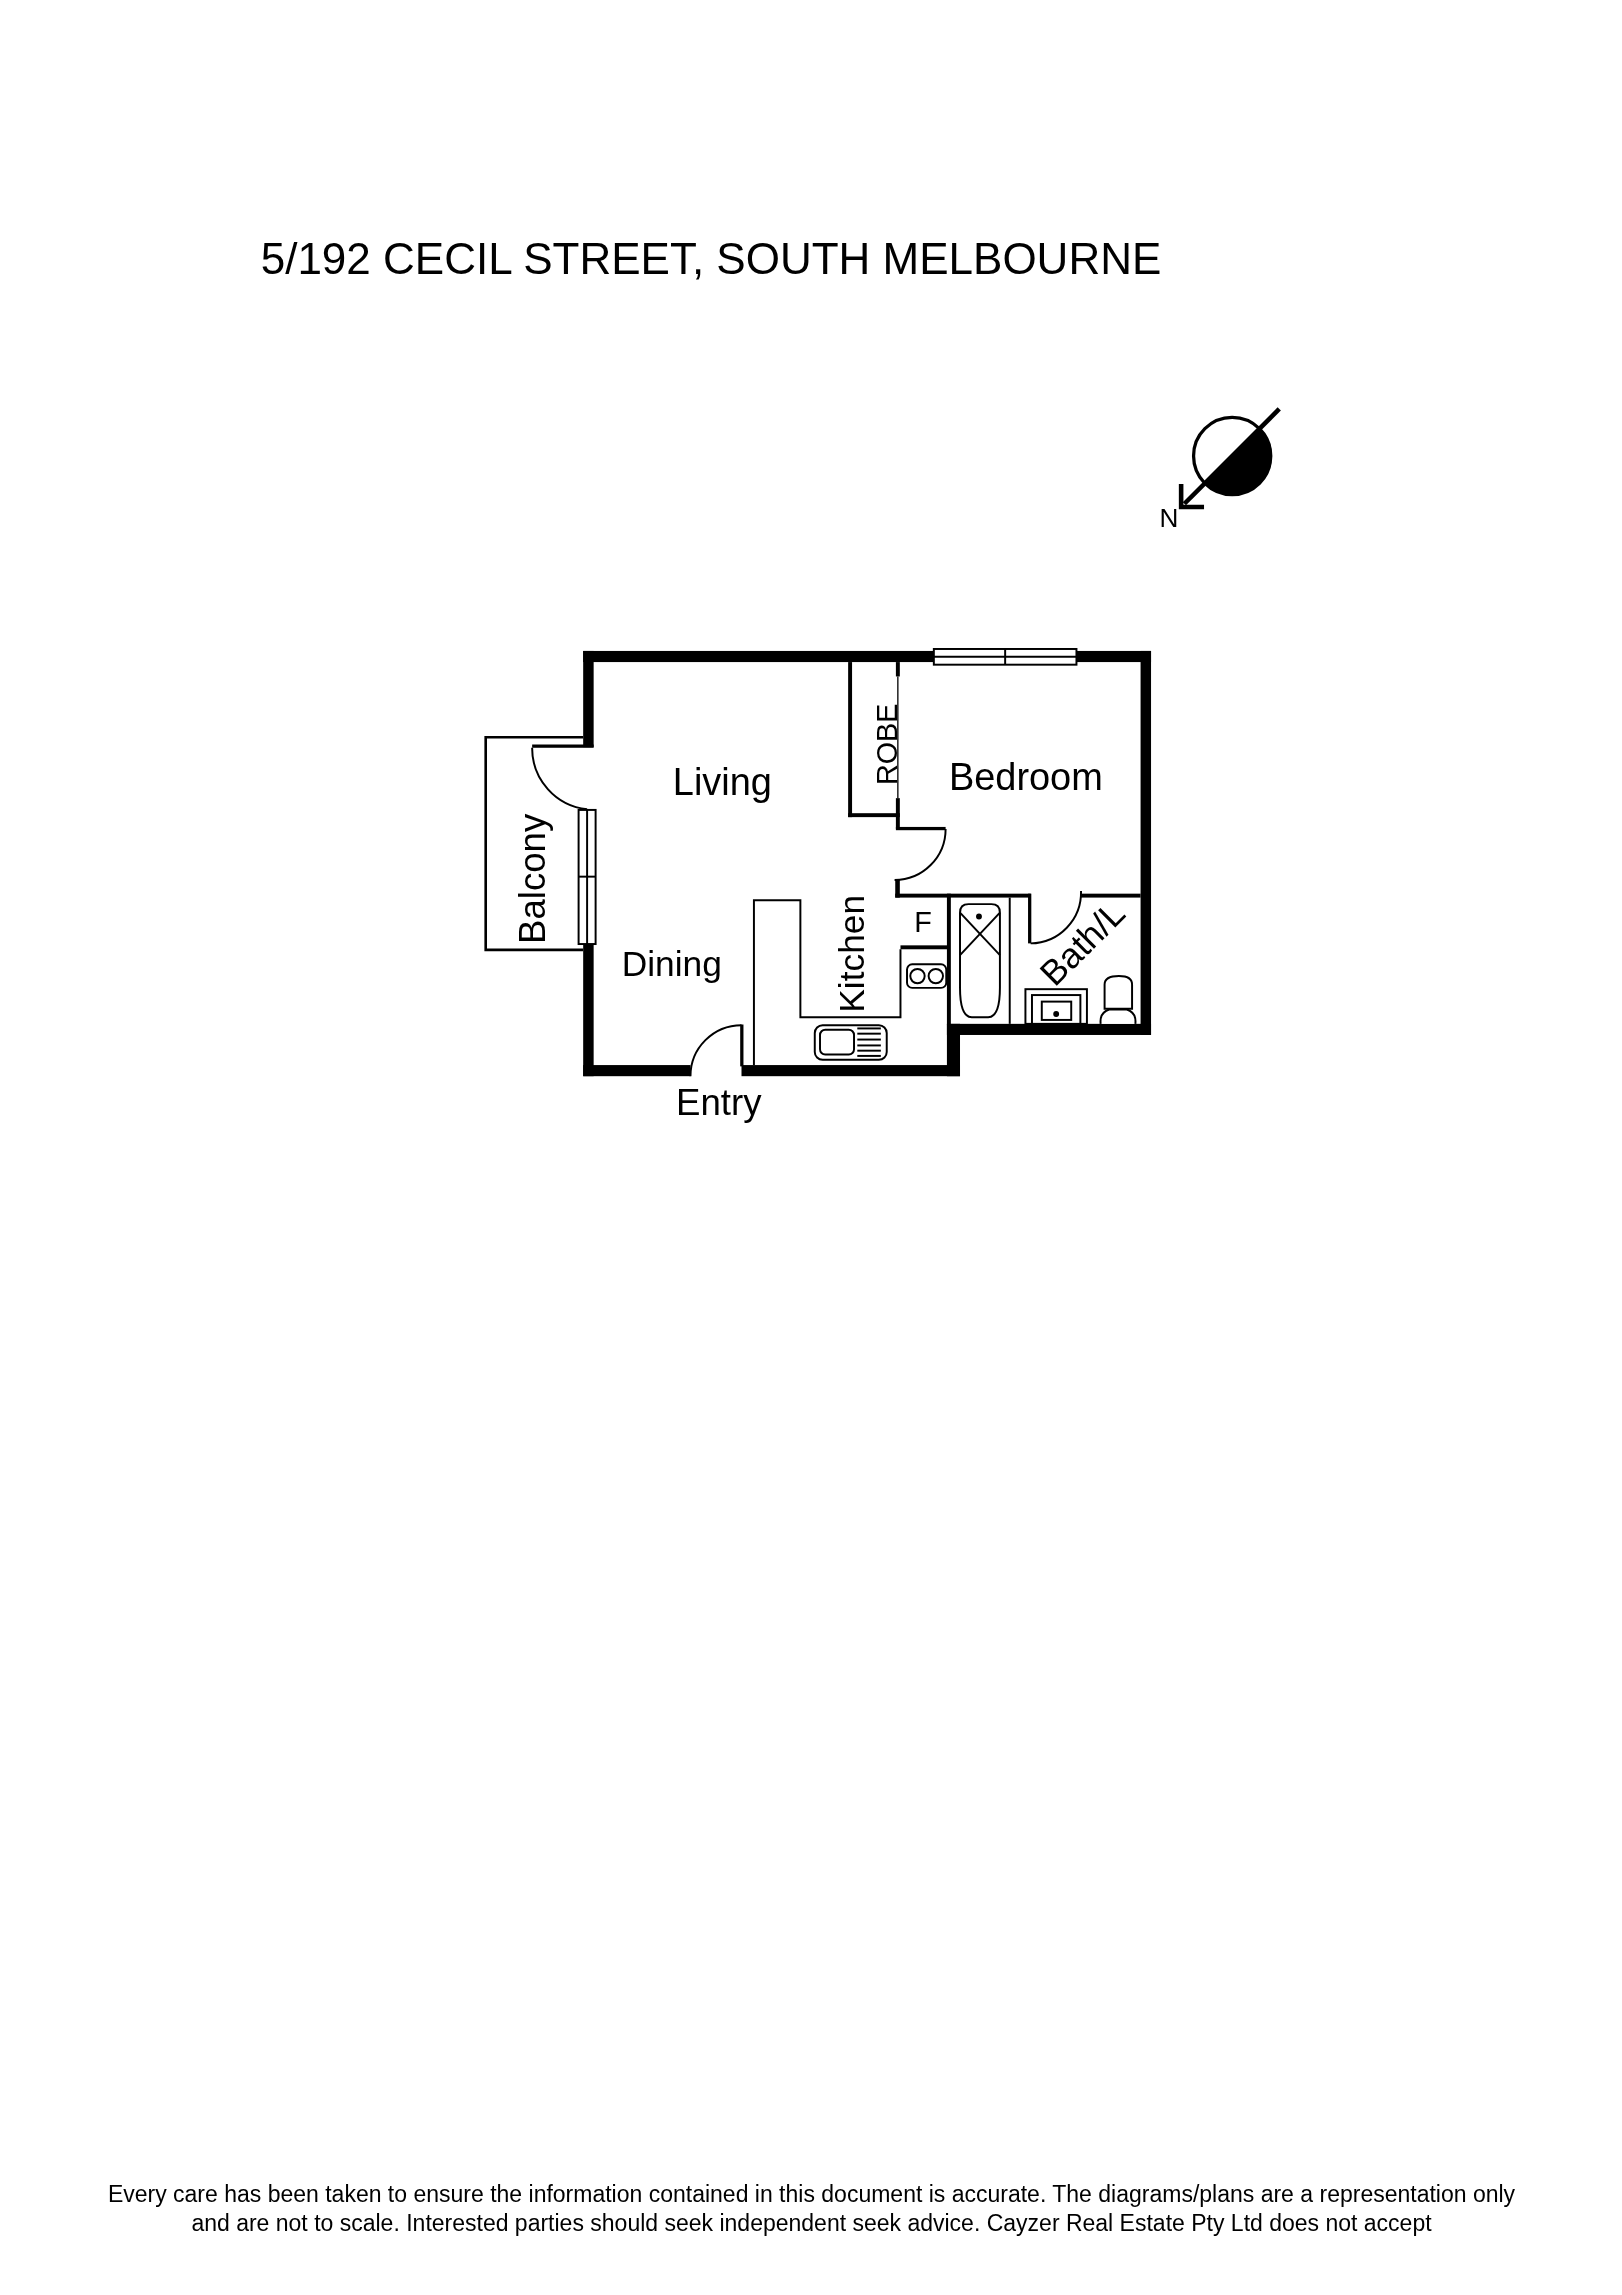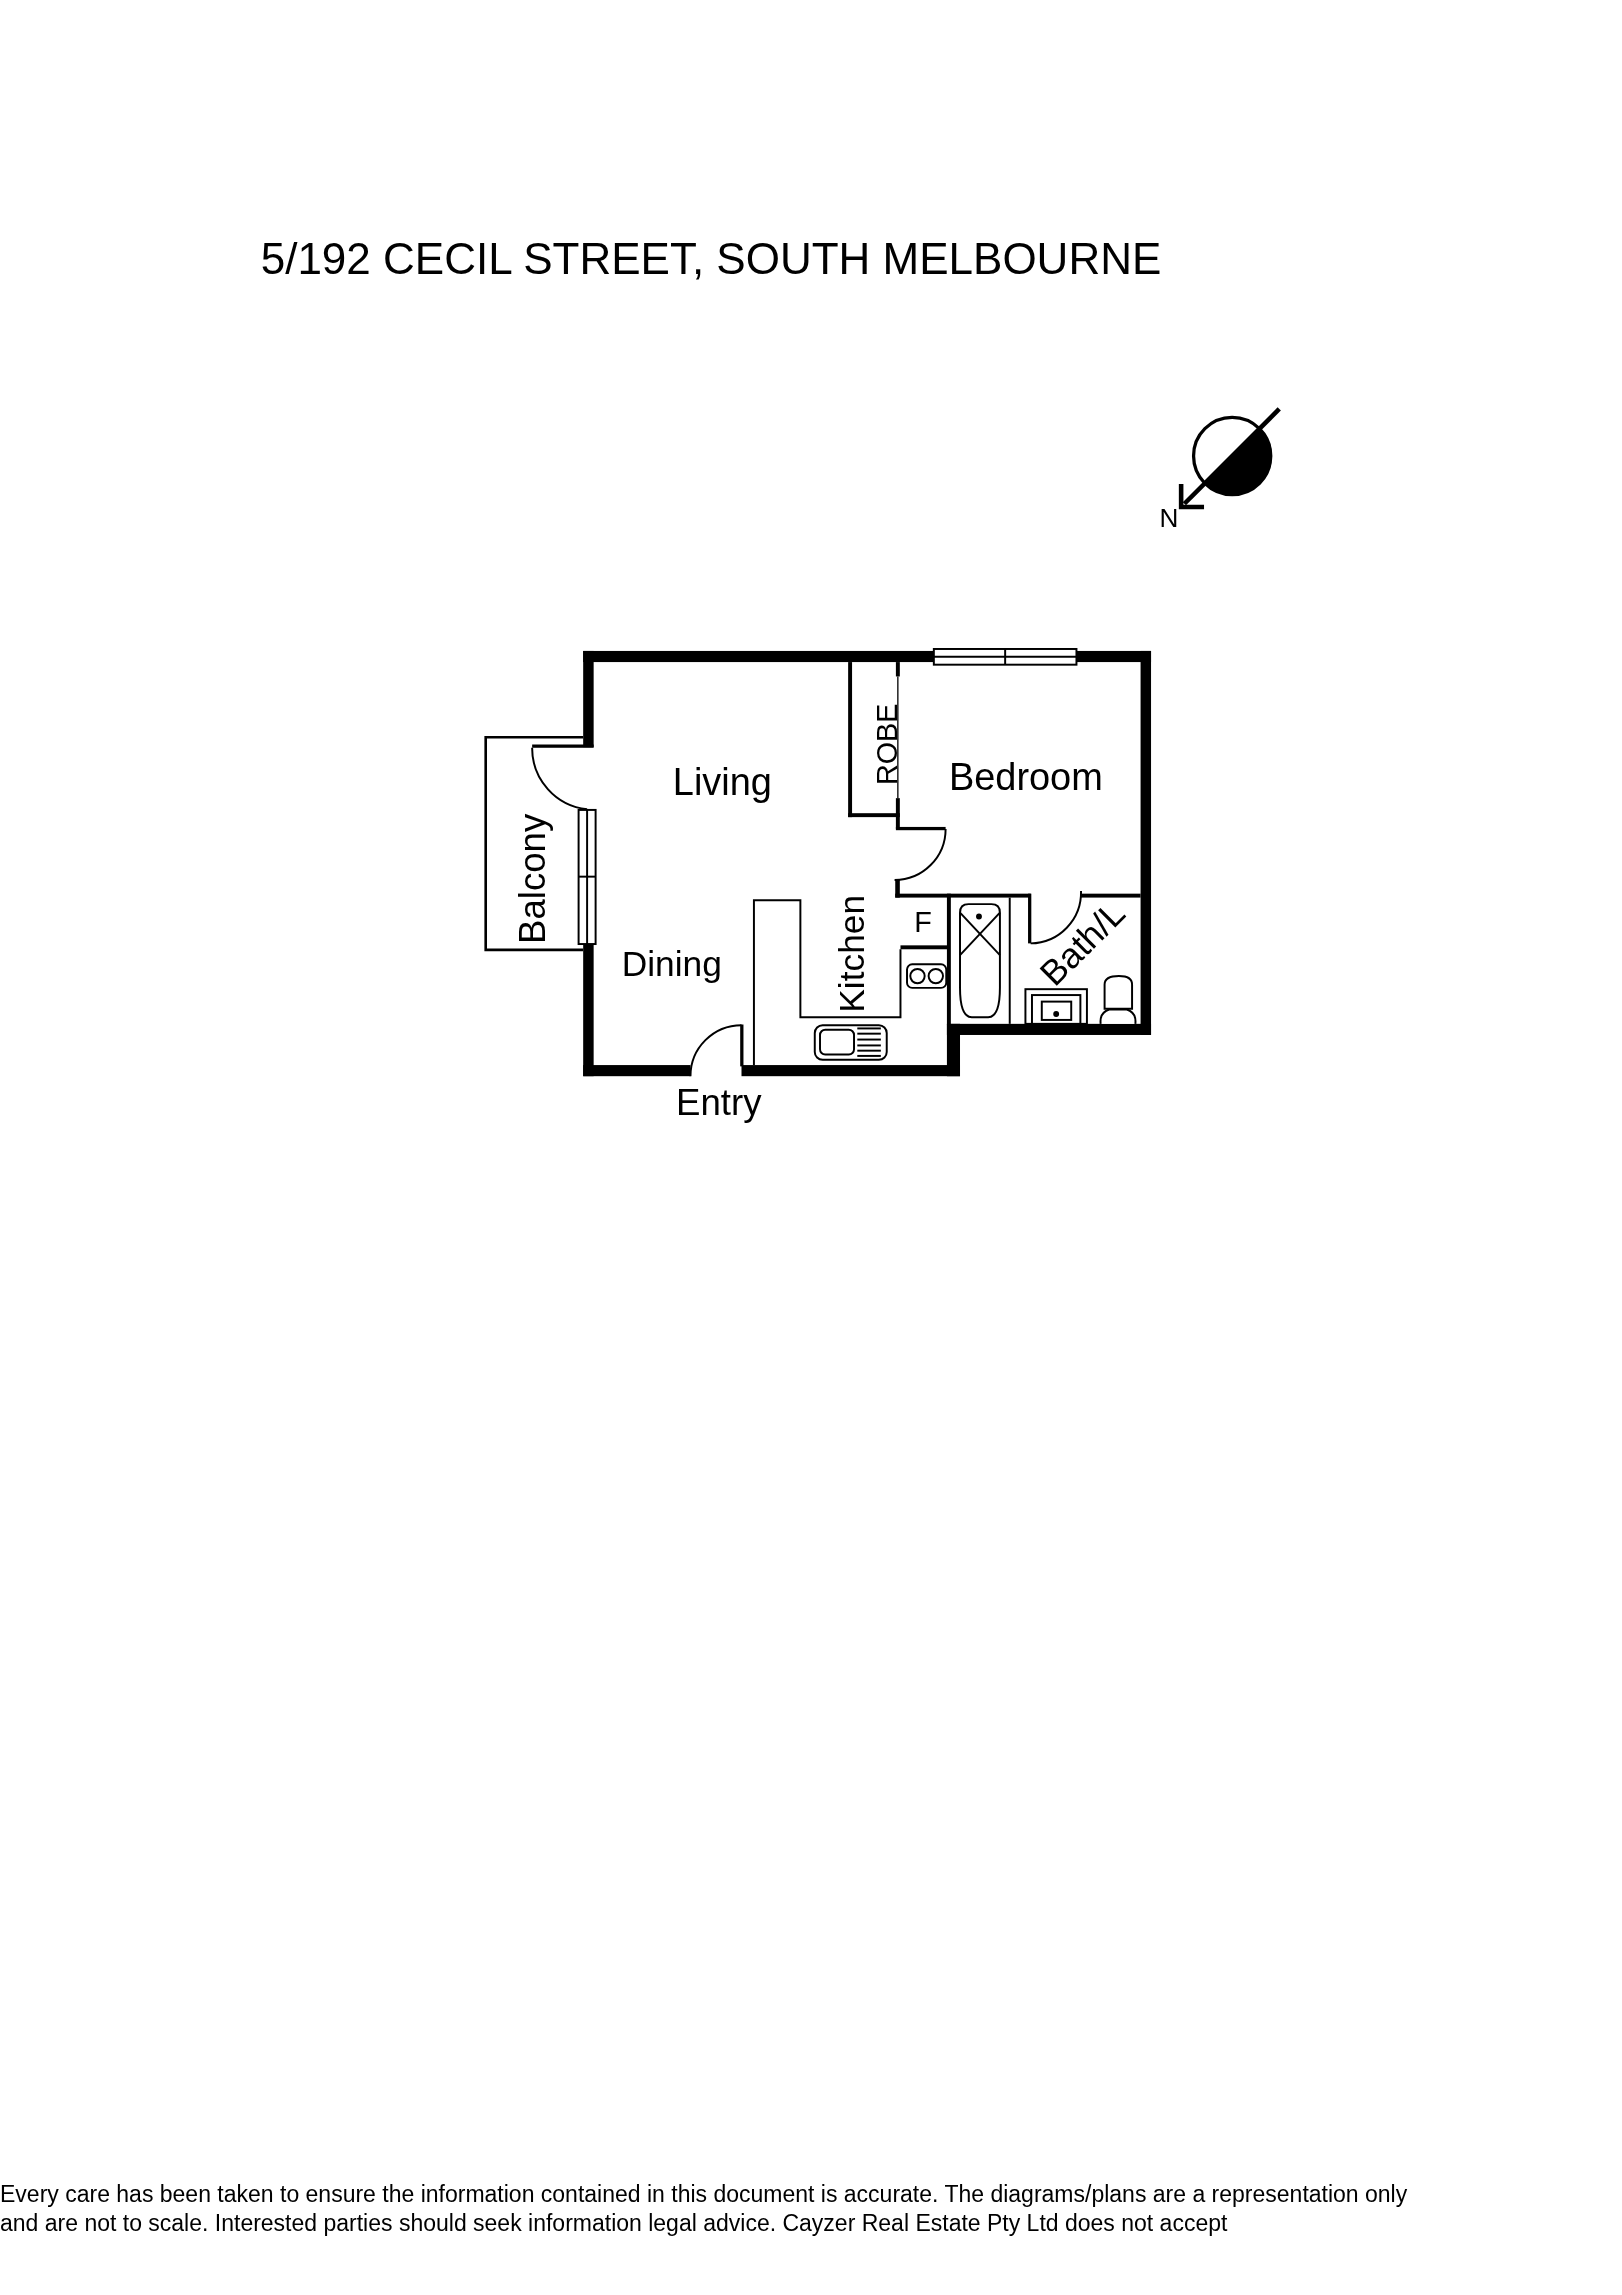--- a/index.html
+++ b/index.html
@@ -1,20 +1,20 @@
 <!DOCTYPE html>
 <html style="font-size:10.5px"><head>
   <meta charset="utf-8">
   <style>
     html, body { margin: 0; padding: 0; background: #ffffff; }
     body { width: 1623px; height: 2295px; position: relative; overflow: hidden; font-family: "Liberation Sans", sans-serif; color: #000; }
     .title { position: absolute; left: 0; width: 1422px; top: 237px; text-align: center; font-size: 44px; letter-spacing: 0px; line-height: 1; }
     .plan { position: absolute; left: 0; top: 0; width: 1623px; height: 2295px; }
     .plan text { font-family: "Liberation Sans", sans-serif; fill: #000; }
-    .disclaimer { position: absolute; left: 0; width: 1623px; top: 2180px; text-align: left; font-size: 23px; line-height: 29px; }
+    .disclaimer { position: absolute; left: 0; width: 1623px; top: 2180px; text-align: center; font-size: 23px; line-height: 29px; }
     .disclaimer div { white-space: nowrap; }
   </style>
 </head>
 <body>
 
 <div class="title">5/192 CECIL STREET, SOUTH MELBOURNE</div>
 
 <svg class="plan" viewBox="0 0 2480 3508" xmlns="http://www.w3.org/2000/svg">
 
   <g>
@@ -144,15 +144,15 @@
   <text x="1397" y="1425" font-size="44">F</text>
   <text x="1033" y="1704" font-size="56">Entry</text>
   <text transform="translate(1370,1200) rotate(-90)" font-size="44">ROBE</text>
   <text transform="translate(832,1443) rotate(-90)" font-size="56">Balcony</text>
   <text transform="translate(1320,1548) rotate(-90)" font-size="54">Kitchen</text>
   <text transform="translate(1612,1510) rotate(-45)" font-size="54">Bath/L</text>
 </svg>
 
 <div class="disclaimer">
   <div>Every care has been taken to ensure the information contained in this document is accurate. The diagrams/plans are a representation only</div>
-  <div>and are not to scale. Interested parties should seek information legal advice. Cayzer Real Estate Pty Ltd does not accept</div>
+  <div>and are not to scale. Interested parties should seek independent seek advice. Cayzer Real Estate Pty Ltd does not accept</div>
 </div>
 
 
 </body></html>

